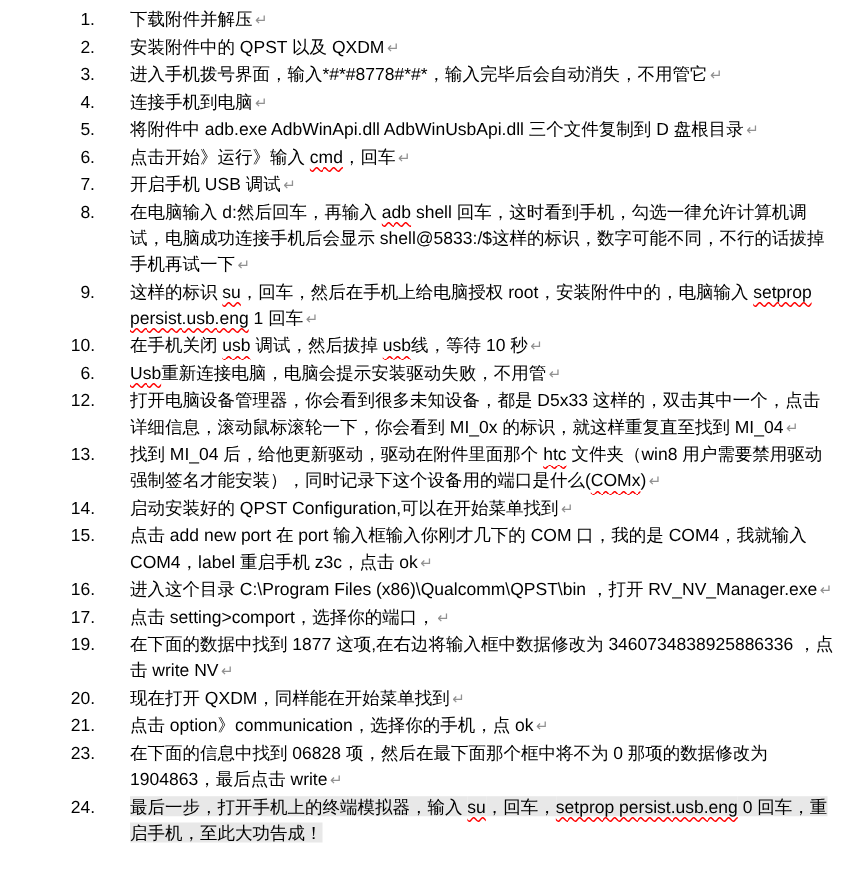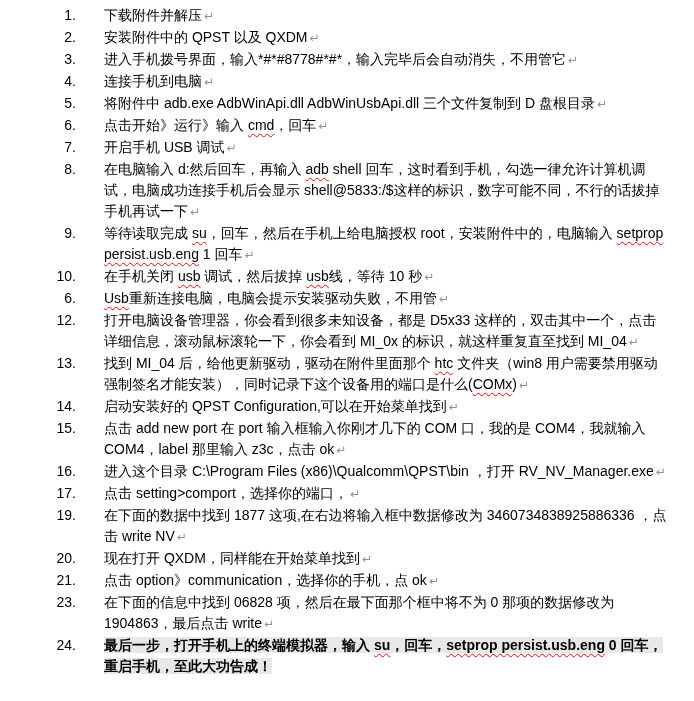--- a/index.html
+++ b/index.html
@@ -44,21 +44,20 @@
   }
   .sq{
     text-decoration-line:underline;
     text-decoration-style:wavy;
     text-decoration-color:var(--sq);
     text-decoration-thickness:1px;
     text-underline-offset:3px;
   }
   .hl{
     background:var(--hl);
-    font-weight:bold;
   }
   .mark{
     color:var(--mark);
     font-size:12px;
     margin-left:2px;
   }
 </style>
 </head>
 <body>
 
@@ -91,21 +90,21 @@
       <li>
         <span class="num">7.</span>
         <span class="content"><span>开启手机 USB 调试</span><span class="mark">↵</span></span>
       </li>
       <li>
         <span class="num">8.</span>
         <span class="content"><span>在电脑输入 d:然后回车，再输入 </span><span class="sq">adb</span><span> shell 回车，这时看到手机，勾选一律允许计算机调试，电脑成功连接手机后会显示 shell@5833:/$这样的标识，数字可能不同，不行的话拔掉手机再试一下</span><span class="mark">↵</span></span>
       </li>
       <li>
         <span class="num">9.</span>
-        <span class="content"><span>等待读取完成 </span><span class="sq">su</span><span>，回车，然后在手机上给电脑授权 root，安装附件中的，电脑输入 </span><span class="sq">setprop</span><span> </span><span class="sq">persist.usb.eng</span><span> 1 回车</span><span class="mark">↵</span></span>
+        <span class="content"><span>这样的标识 </span><span class="sq">su</span><span>，回车，然后在手机上给电脑授权 root，安装附件中的，电脑输入 </span><span class="sq">setprop</span><span> </span><span class="sq">persist.usb.eng</span><span> 1 回车</span><span class="mark">↵</span></span>
       </li>
       <li>
         <span class="num">10.</span>
         <span class="content"><span>在手机关闭 </span><span class="sq">usb</span><span> 调试，然后拔掉 </span><span class="sq">usb</span><span>线，等待 10 秒</span><span class="mark">↵</span></span>
       </li>
       <li>
         <span class="num">6.</span>
         <span class="content"><span class="sq">Usb</span><span>重新连接电脑，电脑会提示安装驱动失败，不用管</span><span class="mark">↵</span></span>
       </li>
       <li>
@@ -115,21 +114,21 @@
       <li>
         <span class="num">13.</span>
         <span class="content"><span>找到 MI_04 后，给他更新驱动，驱动在附件里面那个 </span><span class="sq">htc</span><span> 文件夹（win8 用户需要禁用驱动强制签名才能安装），同时记录下这个设备用的端口是什么(</span><span class="sq">COMx</span><span>)</span><span class="mark">↵</span></span>
       </li>
       <li>
         <span class="num">14.</span>
         <span class="content"><span>启动安装好的 QPST Configuration,可以在开始菜单找到</span><span class="mark">↵</span></span>
       </li>
       <li>
         <span class="num">15.</span>
-        <span class="content"><span>点击 add new port 在 port 输入框输入你刚才几下的 COM 口，我的是 COM4，我就输入 COM4，label 那里输入 z3c，点击 ok</span><span class="mark">↵</span></span>
+        <span class="content"><span>点击 add new port 在 port 输入框输入你刚才几下的 COM 口，我的是 COM4，我就输入 COM4，label 重启手机 z3c，点击 ok</span><span class="mark">↵</span></span>
       </li>
       <li>
         <span class="num">16.</span>
         <span class="content"><span>进入这个目录 C:\Program Files (x86)\Qualcomm\QPST\bin ，打开 RV_NV_Manager.exe</span><span class="mark">↵</span></span>
       </li>
       <li>
         <span class="num">17.</span>
         <span class="content"><span>点击 setting&gt;comport，选择你的端口，</span><span class="mark">↵</span></span>
       </li>
       <li>

